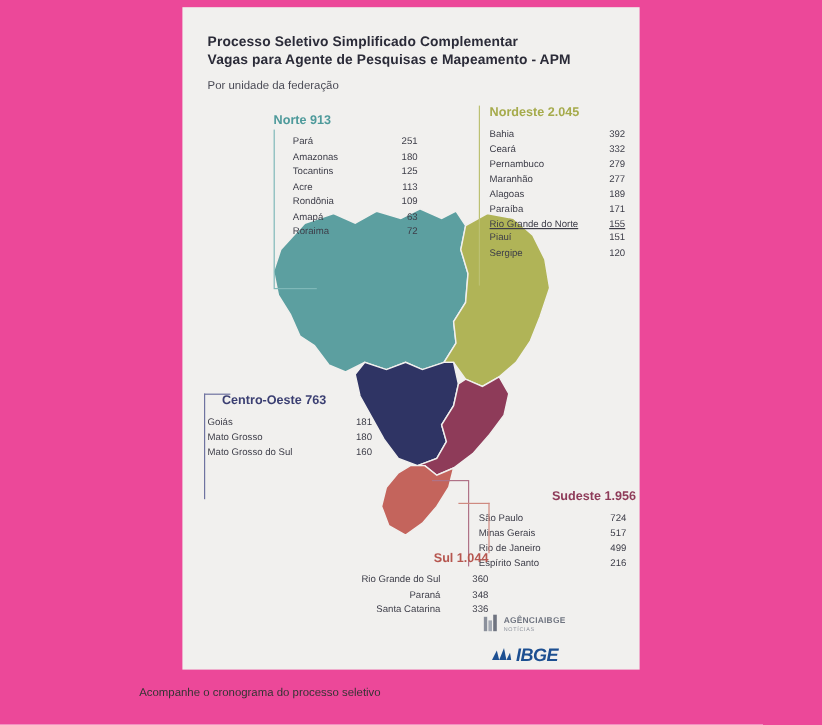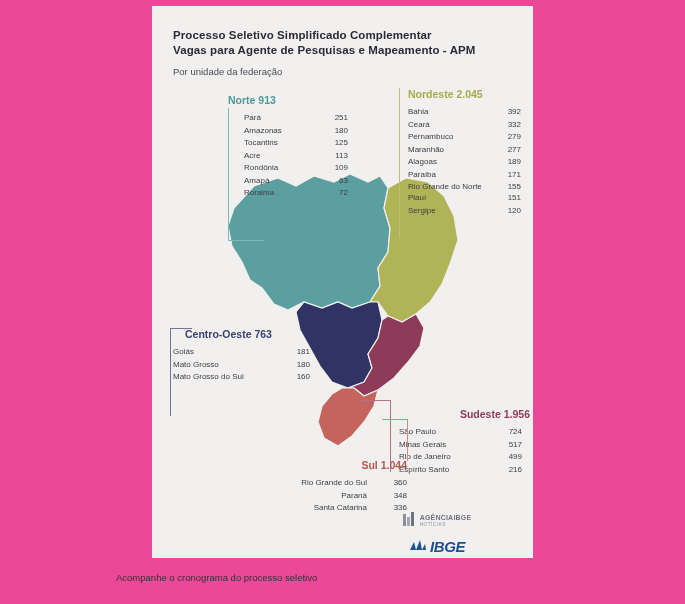--- a/index.html
+++ b/index.html
@@ -347,21 +347,21 @@
           <span class="val">277</span>
         </div>
         <div class="row">
           <span>Alagoas</span>
           <span class="val">189</span>
         </div>
         <div class="row">
           <span>Paraíba</span>
           <span class="val">171</span>
         </div>
-        <div class="row two-line" style="align-items:flex-end;">
+        <div class="row two-line" style="align-items:flex-end;text-decoration:underline;">
           <span style="white-space:normal; width:78px; display:inline-block;">Rio Grande do Norte</span>
           <span class="val">155</span>
         </div>
         <div class="row">
           <span>Piauí</span>
           <span class="val">151</span>
         </div>
         <div class="row">
           <span>Sergipe</span>
           <span class="val">120</span>

